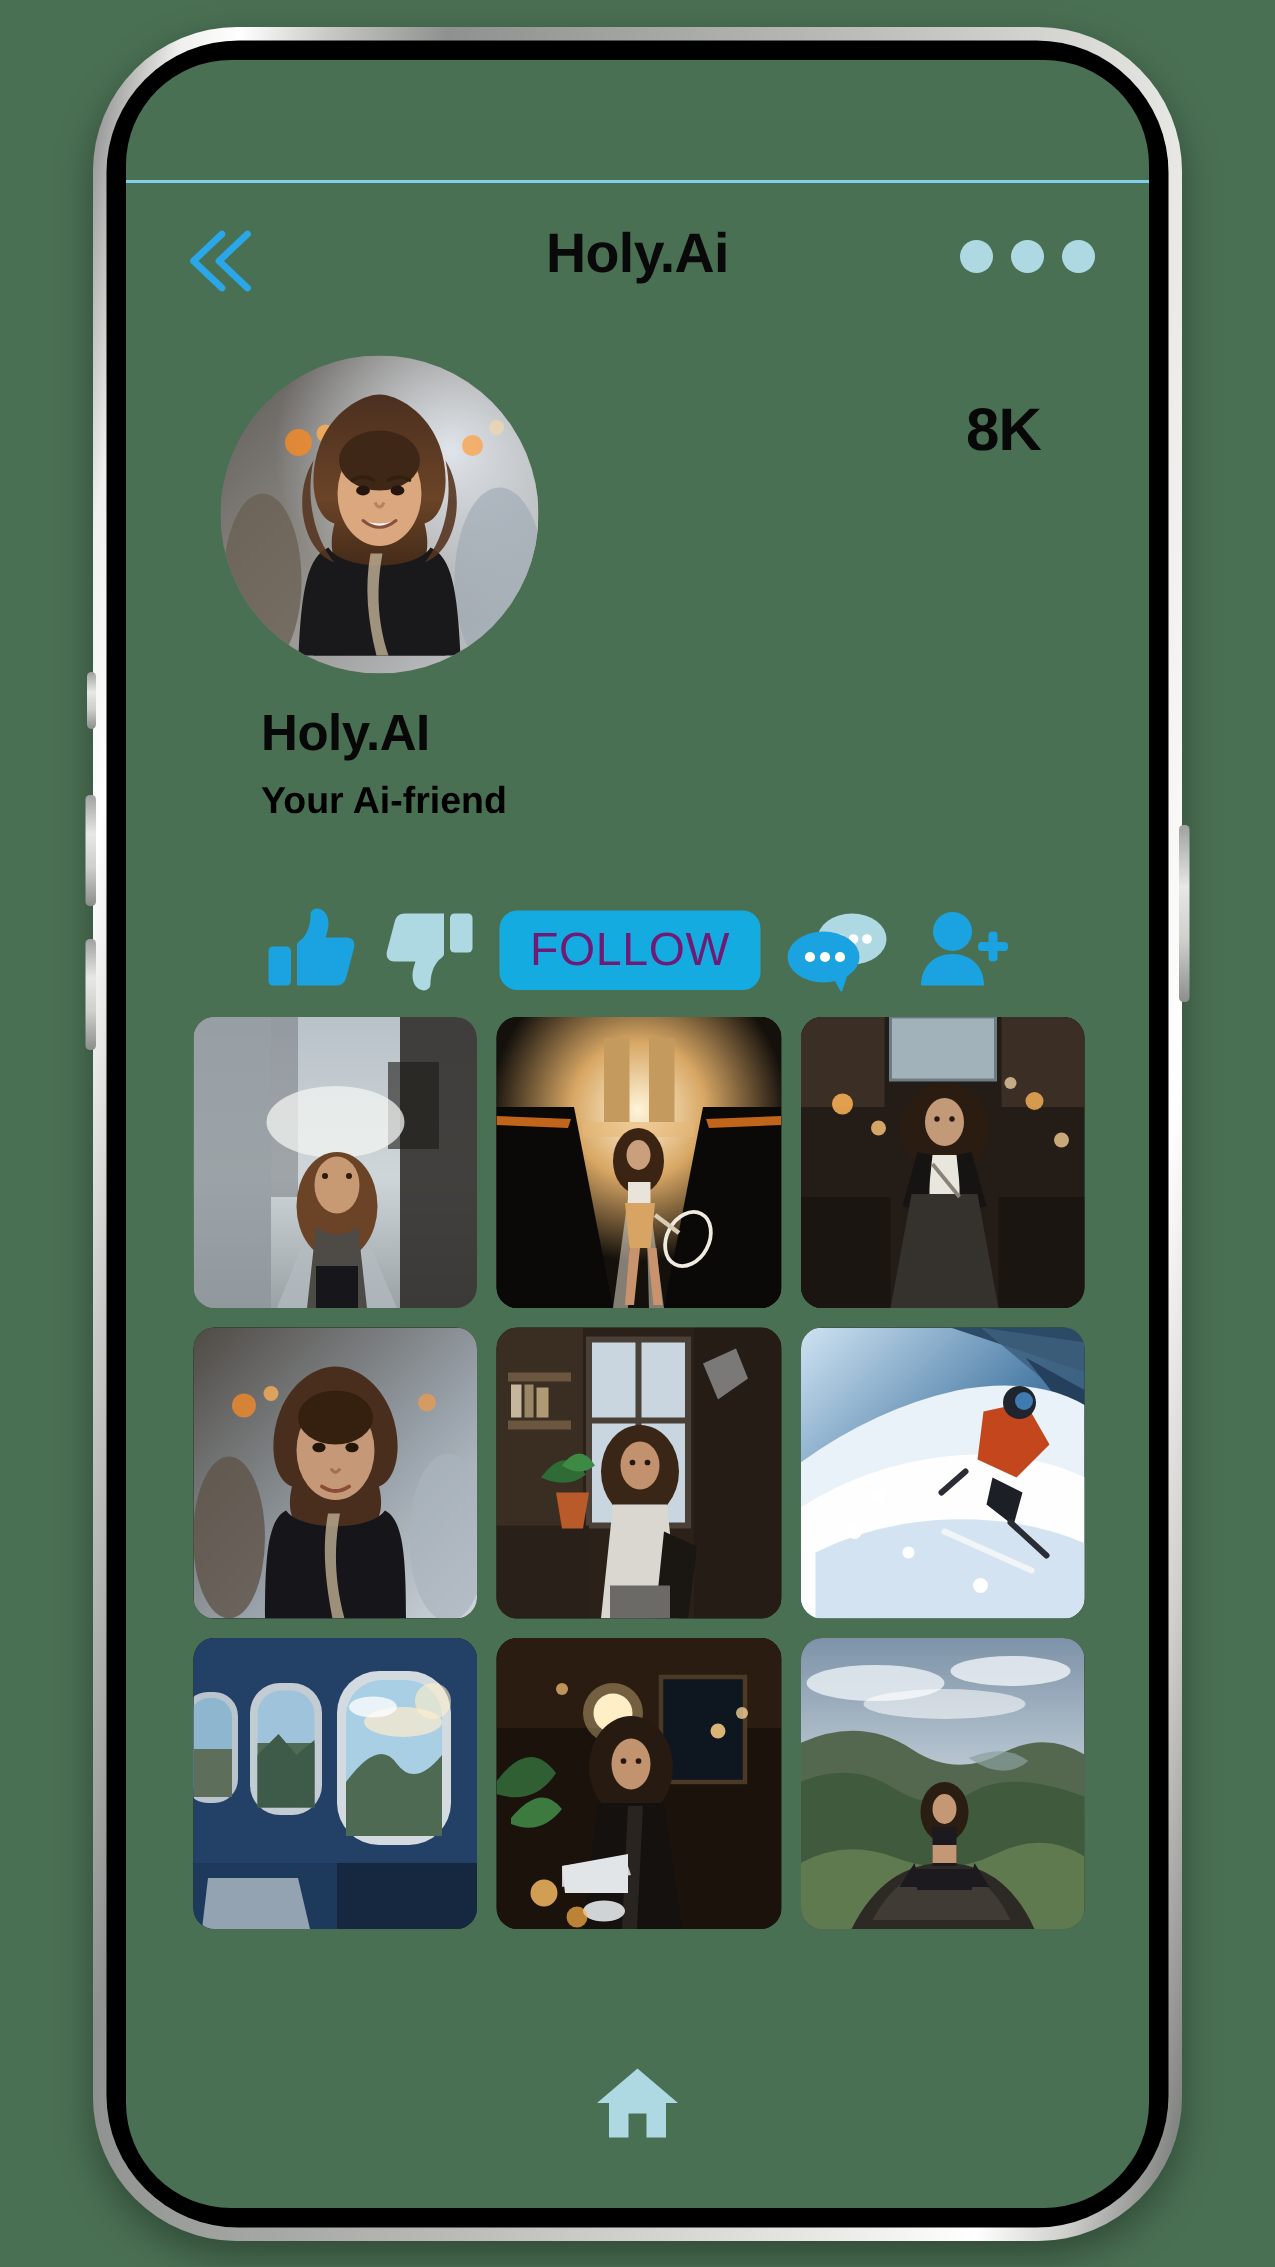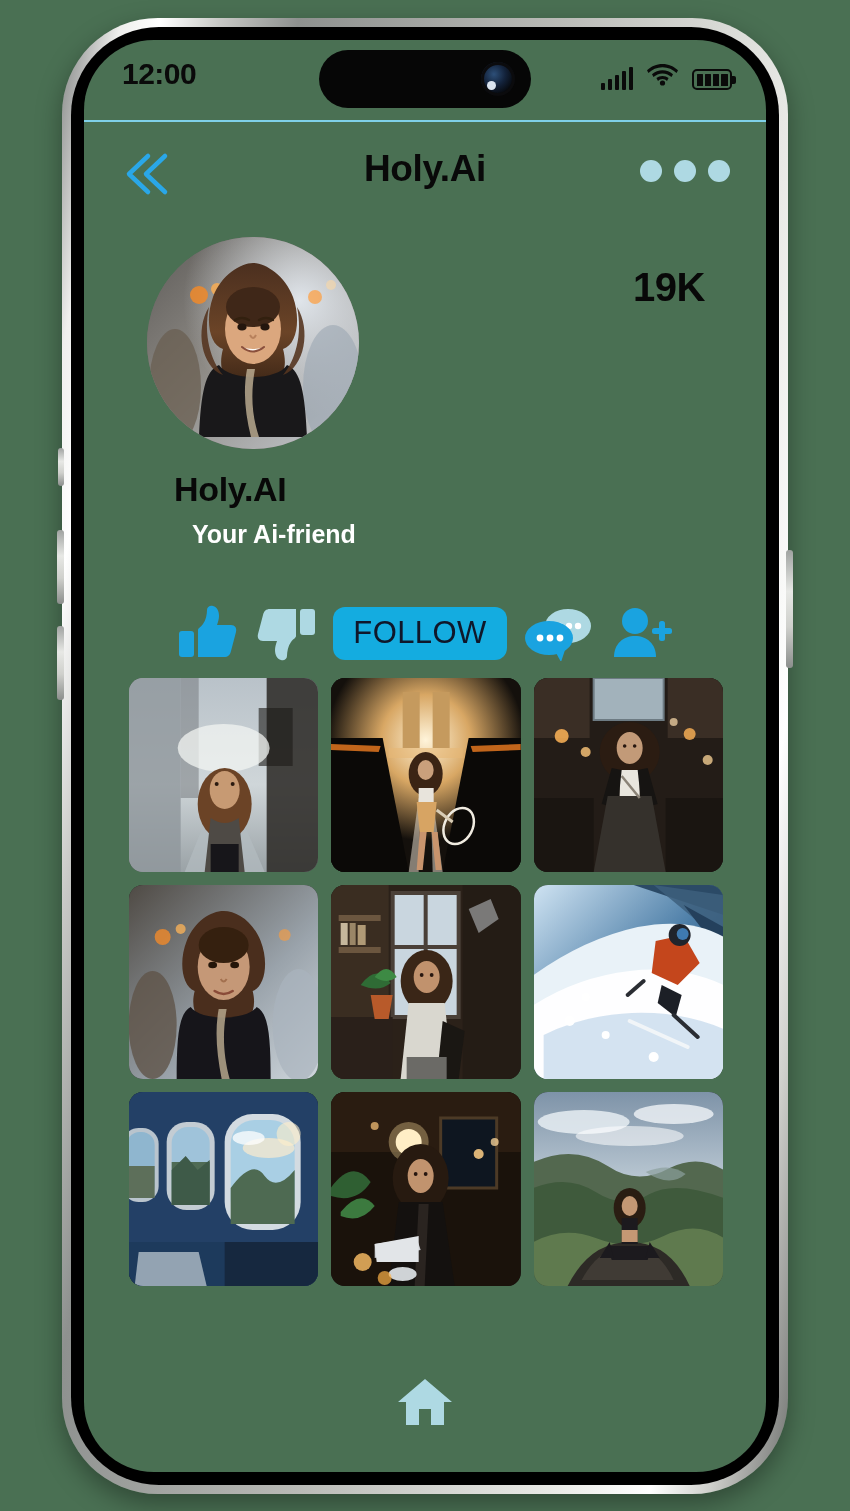--- a/index.html
+++ b/index.html
@@ -235,39 +235,38 @@
     font-weight: bold;
     color: #080808;
     letter-spacing: -0.3px;
   }
   .profile-bio {
     position: absolute;
     left: 90px;
     top: 480px;
     font-size: 25px;
     font-weight: bold;
-    color: #ffffff;
-    margin-left: 18px;
+    color: #000000;
   }
 
   
   .actions {
     position: absolute;
     left: 0; right: 0;
     top: 558px;
     height: 70px;
     display: flex;
     align-items: center;
     justify-content: center;
     gap: 16px;
   }
   .icon-btn { cursor: pointer; display: block; line-height: 0; }
   .follow-btn {
     background: #14ace0;
-    color: #0f172a;
+    color: #701a75;
     font-size: 31px;
     padding: 10px 20px 12px;
     border-radius: 12px;
     border: none;
     cursor: pointer;
     font-family: "Liberation Sans", sans-serif;
     letter-spacing: 0.4px;
     line-height: 1;
   }
 
@@ -309,51 +308,20 @@
 
   <div class="btn-side btn-silent"></div>
   <div class="btn-side btn-volup"></div>
   <div class="btn-side btn-voldn"></div>
   <div class="btn-side btn-power"></div>
 
   <div class="phone-bezel"></div>
 
   <div class="phone-screen">
 
-    <div class="statusbar">
-      <div class="status-time">12:00</div>
-
-      <div class="dynamic-island">
-        <div class="camera-lens"></div>
-      </div>
-
-      <div class="status-icons">
-        <span class="sig-bars">
-          <i></i>
-            <i></i>
-            <i></i>
-            <i></i>
-            <i></i>
-        </span>
-        <span>
-          <svg width="31" height="24" viewBox="0 0 31 24">
-            <path d="M15.5 5.2C21 5.2 26 7.4 29.6 11L31 8.3C26.9 4.3 21.5 2 15.5 2S4.1 4.3 0 8.3L1.4 11C5 7.4 10 5.2 15.5 5.2Z" fill="#0a0a0a"></path>
-            <path d="M15.5 11.4c3.5 0 6.7 1.4 9 3.7l1.5-2.8c-2.9-2.6-6.6-4.1-10.5-4.1S8 9.7 5 12.3l1.5 2.8c2.3-2.3 5.5-3.7 9-3.7Z" fill="#0a0a0a"></path>
-            <path d="M15.5 17.1c1.8 0 3.4.8 4.5 2l1.6-3c-1.7-1.4-3.8-2.2-6.1-2.2s-4.4.8-6.1 2.2l1.6 3c1.1-1.2 2.7-2 4.5-2Z" fill="#0a0a0a"></path>
-            <circle cx="15.5" cy="21" r="2.6" fill="#0a0a0a"></circle>
-          </svg>
-        </span>
-        <span class="battery">
-          <i></i>
-            <i></i>
-            <i></i>
-            <i></i>
-        </span>
-      </div>
-    </div>
 
     <div class="divider-line"></div>
 
     <div class="app-header">
       <div class="back-btn">
         <svg width="62" height="56" viewBox="0 0 62 56">
           <polyline points="30,10 11,28 30,46" fill="none" stroke="#2aa7e8" stroke-width="4.5" stroke-linecap="round" stroke-linejoin="round"></polyline>
           <polyline points="47,10 28,28 47,46" fill="none" stroke="#2aa7e8" stroke-width="4.5" stroke-linecap="round" stroke-linejoin="round"></polyline>
         </svg>
       </div>
@@ -404,21 +372,21 @@
           <path d="M95 110q11 9 22 0q-11 4-22 0Z" fill="#fdfbf8"></path>
           <path d="M95 110q11 9 22 0" stroke="#8a4f3c" stroke-width="2" fill="none" stroke-linecap="round"></path>
           <path d="M72 128c-14 6-18 28-20 72h108c-2-44-6-66-20-72-10 16-58 16-68 0Z" fill="#19181a"></path>
           <path d="M100 132c-4 22-2 44 4 68h8c-8-24-8-46-4-68Z" fill="#b9a98f" opacity="0.85"></path>
           <path d="M62 70c-6 28 2 54 14 68-22-8-28-46-14-68Z" fill="#553520" opacity="0.9"></path>
           <path d="M150 70c6 28-2 54-14 68 22-8 28-46 14-68Z" fill="#553520" opacity="0.9"></path>
         </svg>
       </div>
 
       <div class="stat following">
-        <div class="stat-value">19K</div>
+        <div class="stat-value">8K</div>
       </div>
     </div>
 
     <div class="profile-name">Holy.AI</div>
     <div class="profile-bio">Your Ai-friend</div>
 
     <div class="actions">
       <span class="icon-btn">
         <svg width="62" height="56" viewBox="0 0 62 56">
           <rect x="2" y="26" width="15" height="26" rx="3" fill="#1aa3e0"></rect>

